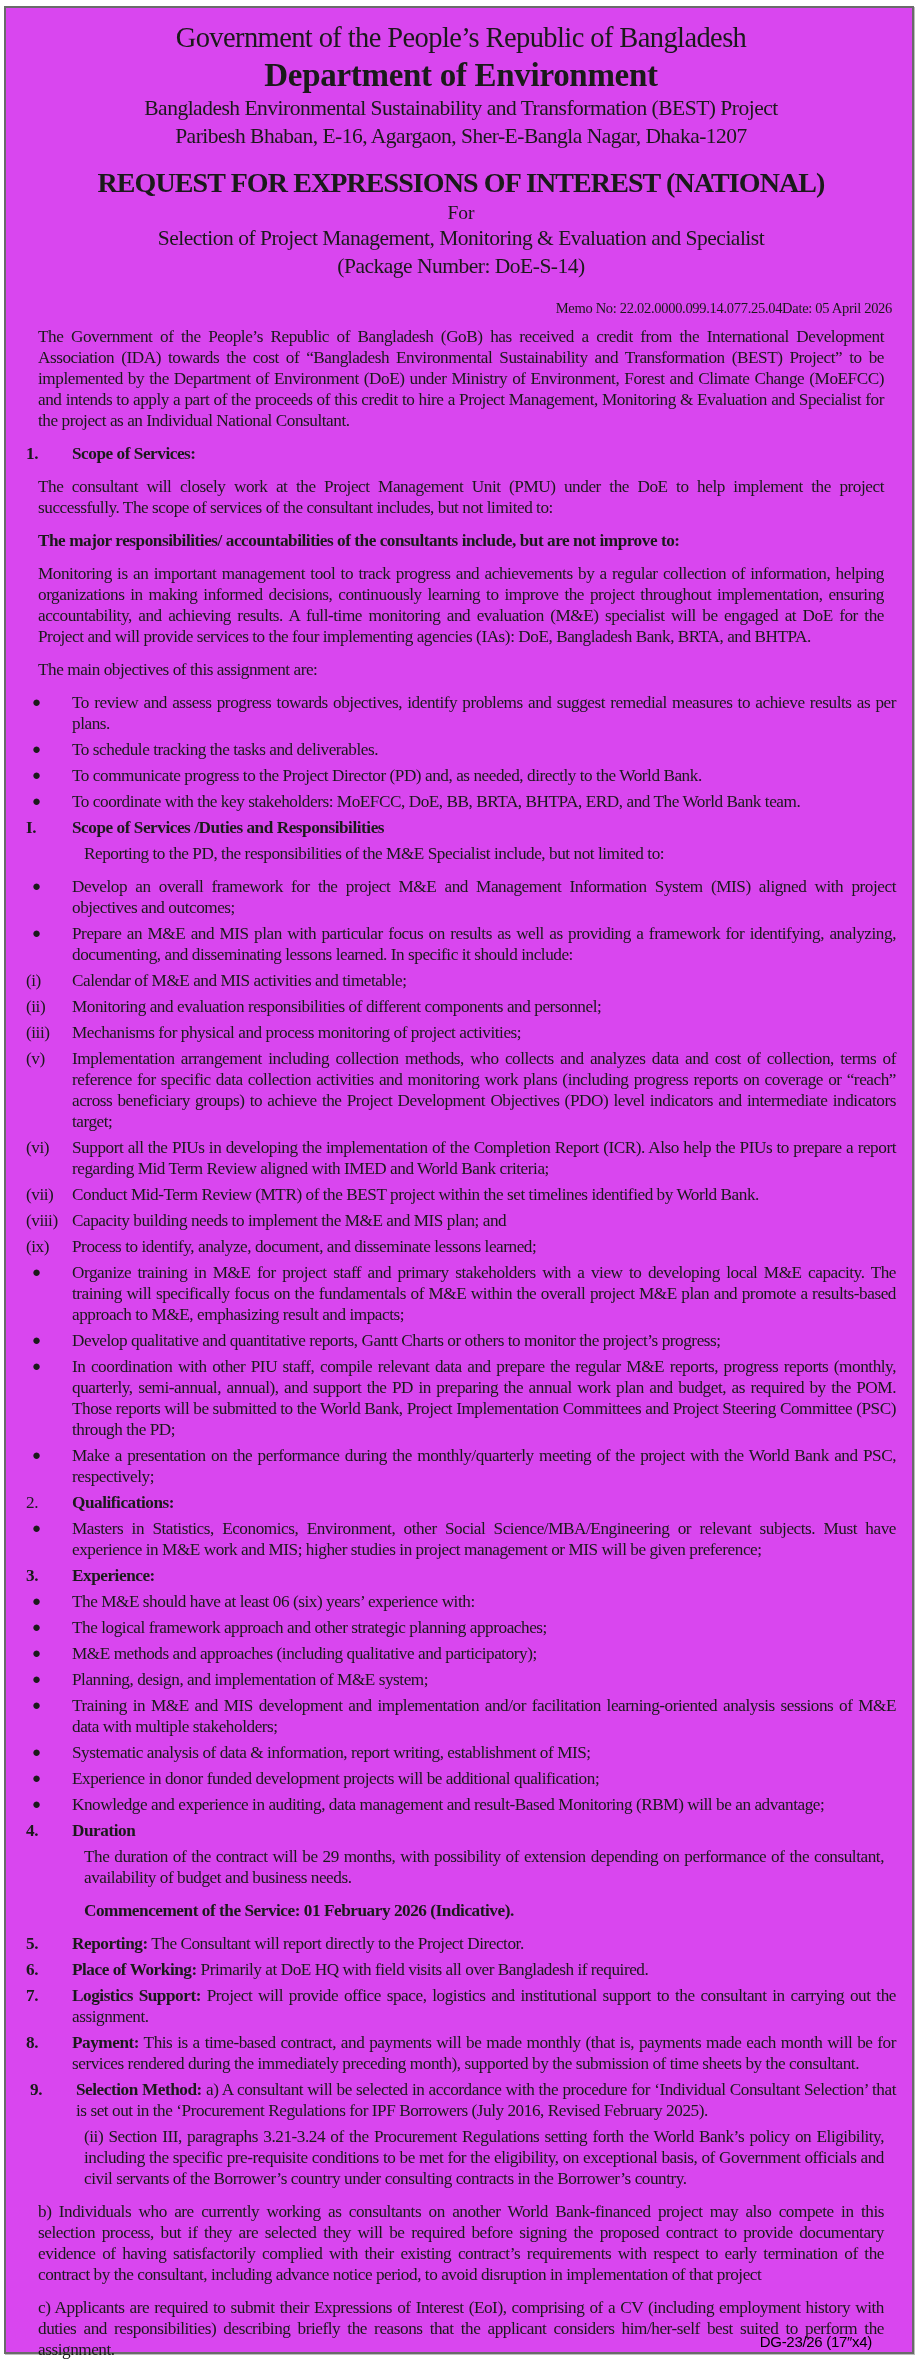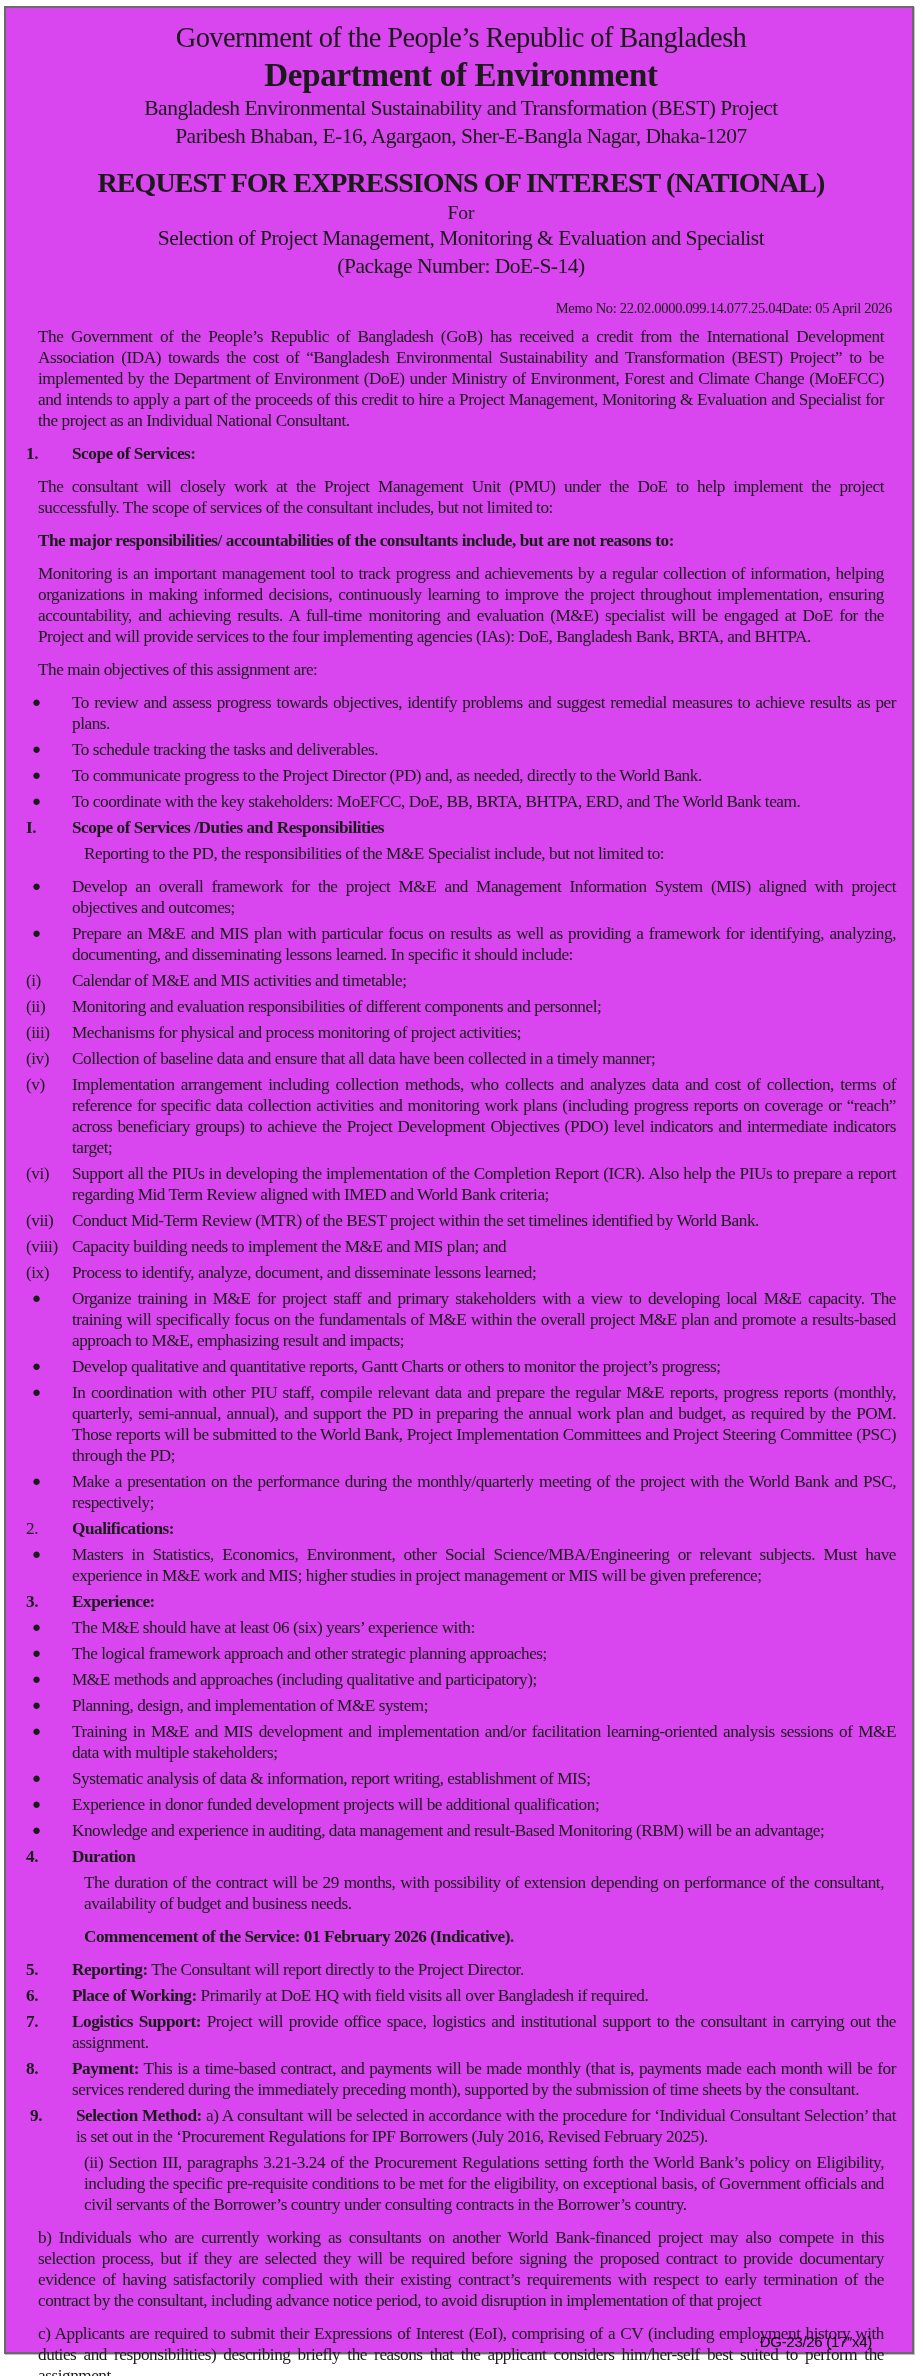--- a/index.html
+++ b/index.html
@@ -62,21 +62,21 @@
     <span>Date: 05 April 2026</span>
   </div>
 
   <p class="p gap-m">The Government of the People’s Republic of Bangladesh (GoB) has received a credit from the International Development Association (IDA) towards the cost of “Bangladesh Environmental Sustainability and Transformation (BEST) Project” to be implemented by the Department of Environment (DoE) under Ministry of Environment, Forest and Climate Change (MoEFCC) and intends to apply a part of the proceeds of this credit to hire a Project Management, Monitoring &amp; Evaluation and Specialist  for the project as an Individual National Consultant.</p>
 
   <div class="row gap-s">
     <span class="mk b">1.</span>
     <span class="tx b">Scope of Services:</span>
   </div>
   <p class="p">The consultant will closely work at the Project Management Unit (PMU) under the DoE to help implement the project successfully. The scope of services of the consultant includes, but not limited to:</p>
-  <p class="p b gap-s">The major responsibilities/ accountabilities of the consultants include, but are not reasons to:</p>
+  <p class="p b gap-s">The major responsibilities/ accountabilities of the consultants include, but are not improve to:</p>
   <p class="p gap-s">Monitoring is an important management tool to track progress and achievements by a regular collection of information, helping organizations in making informed decisions, continuously learning to improve the project throughout implementation, ensuring accountability, and achieving results. A full-time monitoring and evaluation (M&amp;E) specialist will be engaged at DoE for the Project and will provide services to the four implementing agencies (IAs): DoE, Bangladesh Bank, BRTA, and BHTPA.</p>
   <p class="p gap-s">The main objectives of this assignment are:</p>
 
   <div>
     <div class="row gap-s">
           <span class="mk bullet">●</span>
           <span class="tx">To review and assess progress towards objectives, identify problems and suggest remedial measures to achieve results as per plans.</span>
         </div>
     <div class="row gap-s">
           <span class="mk bullet">●</span>
@@ -112,24 +112,20 @@
           <span class="mk">(i)</span>
           <span class="tx">Calendar of M&amp;E and MIS activities and timetable;</span>
         </div>
     <div class="row gap-s">
           <span class="mk">(ii)</span>
           <span class="tx">Monitoring and evaluation responsibilities of different components and personnel;</span>
         </div>
     <div class="row gap-s">
           <span class="mk">(iii)</span>
           <span class="tx">Mechanisms for physical and process monitoring of project activities;</span>
-        </div>
-    <div class="row gap-s">
-          <span class="mk">(iv)</span>
-          <span class="tx">Collection of baseline data and ensure that all data have been collected in a timely manner;</span>
         </div>
     <div class="row gap-s">
           <span class="mk">(v)</span>
           <span class="tx">Implementation arrangement including collection methods, who collects and analyzes data and cost of collection, terms of reference for specific data collection activities and monitoring work plans (including progress reports on coverage or “reach” across beneficiary groups) to achieve the Project Development Objectives (PDO) level indicators and intermediate indicators target;</span>
         </div>
     <div class="row gap-s">
           <span class="mk">(vi)</span>
           <span class="tx">Support all the PIUs in developing the implementation of the Completion Report (ICR). Also help the PIUs to prepare a report regarding Mid Term Review aligned with IMED and World Bank criteria;</span>
         </div>
     <div class="row gap-s">

